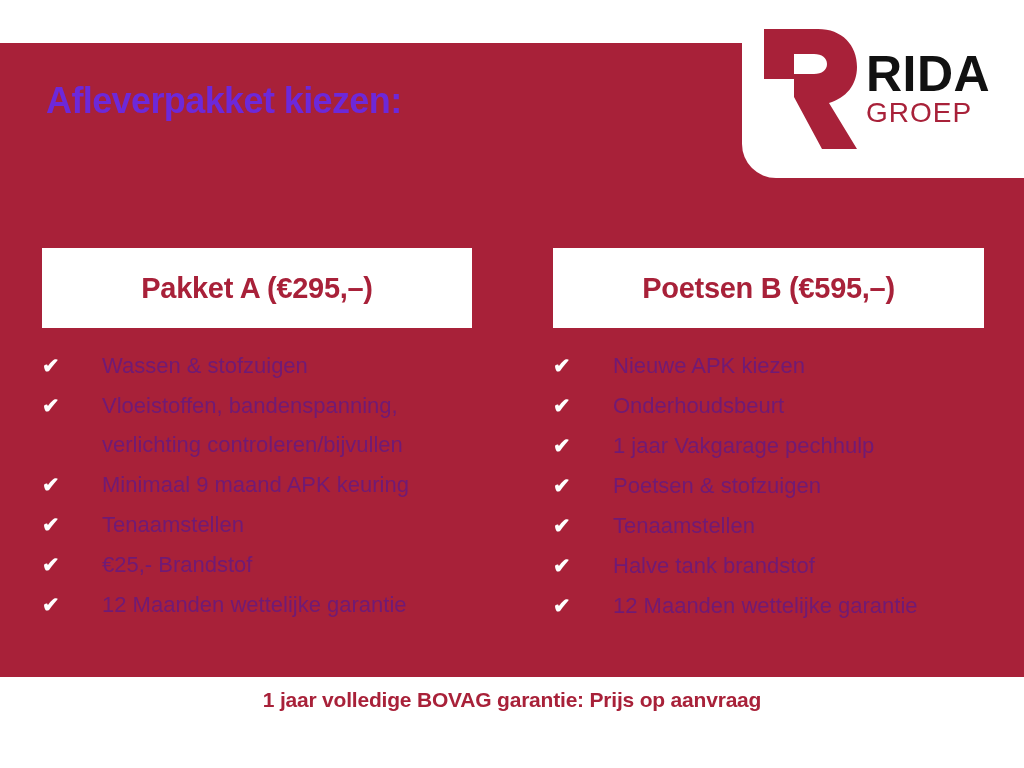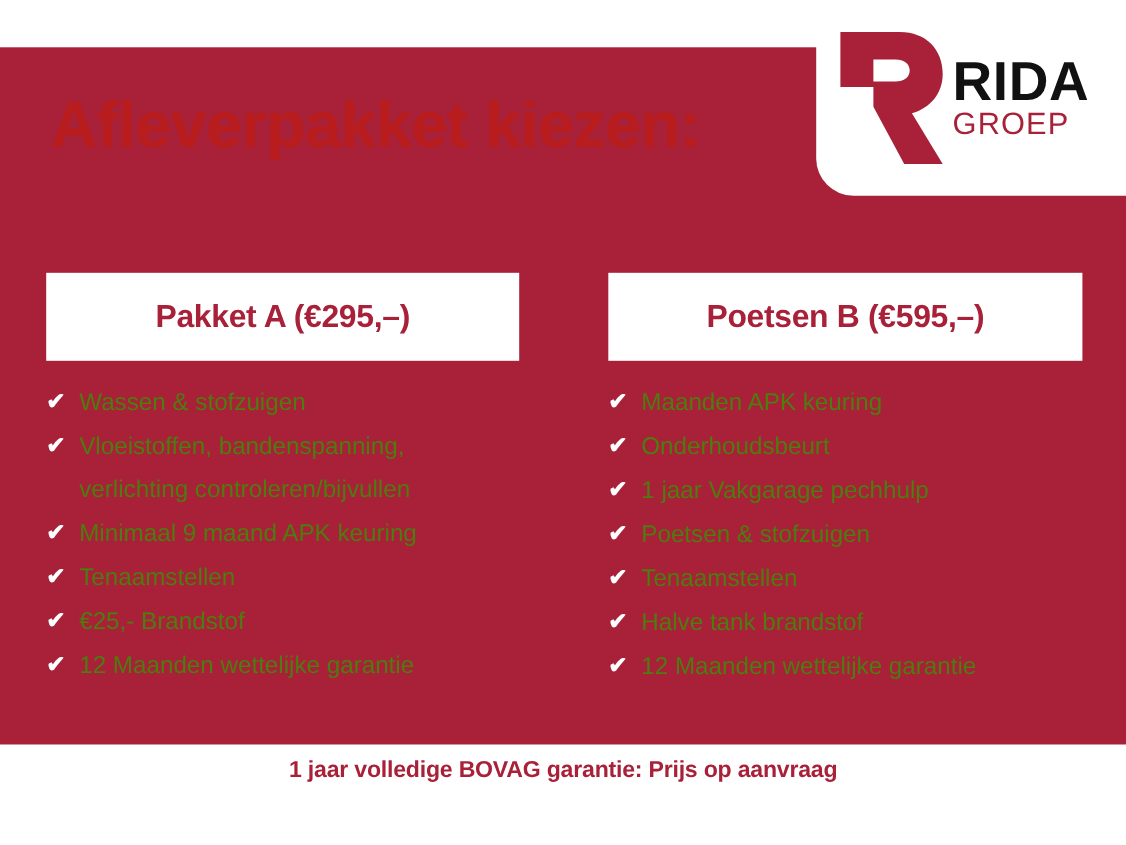--- a/index.html
+++ b/index.html
@@ -76,23 +76,23 @@
     margin-top: 2px;
   }
 
   
   .headline {
     position: absolute;
     left: 46px;
     top: 80px;
     font-family: "Liberation Sans", sans-serif;
     font-weight: bold;
-    font-size: 59px;
+    font-size: 36px;
     letter-spacing: -0.6px;
-    color: #b91c1c;
+    color: #6d28d9;
     white-space: nowrap;
   }
 
   
   .col {
     position: absolute;
     top: 248px;
   }
   .col-a { left: 42px;  width: 430px; }
   .col-b { left: 553px; width: 431px; }
@@ -134,21 +134,22 @@
     flex: 0 0 auto;
     width: 30px;
     font-size: 21px;
     font-weight: bold;
     color: #ffffff;
     line-height: 39px;
     text-align: left;
   }
   .feature-text {
     flex: 1 1 auto;
-    color: #4d7c0f;
+    color: #701a75;
+    margin-left: 30px;
   }
   .col-a .feature-text { max-width: 392px; }
   .col-b .feature-text { max-width: 400px; }
 
   
   .footer {
     position: absolute;
     left: 0;
     top: 677px;
     width: 1024px;
@@ -220,21 +221,21 @@
     </ul>
   </div>
 
   <div class="col col-b">
     <div class="pkg-header">
       <span class="pkg-title">Poetsen B (€595,–)</span>
     </div>
     <ul class="feature-list">
       <li class="feature-item">
         <span class="check">✔</span>
-        <span class="feature-text">Maanden APK keuring</span>
+        <span class="feature-text">Nieuwe APK kiezen</span>
       </li>
       <li class="feature-item">
         <span class="check">✔</span>
         <span class="feature-text">Onderhoudsbeurt</span>
       </li>
       <li class="feature-item">
         <span class="check">✔</span>
         <span class="feature-text">1 jaar Vakgarage pechhulp</span>
       </li>
       <li class="feature-item">

